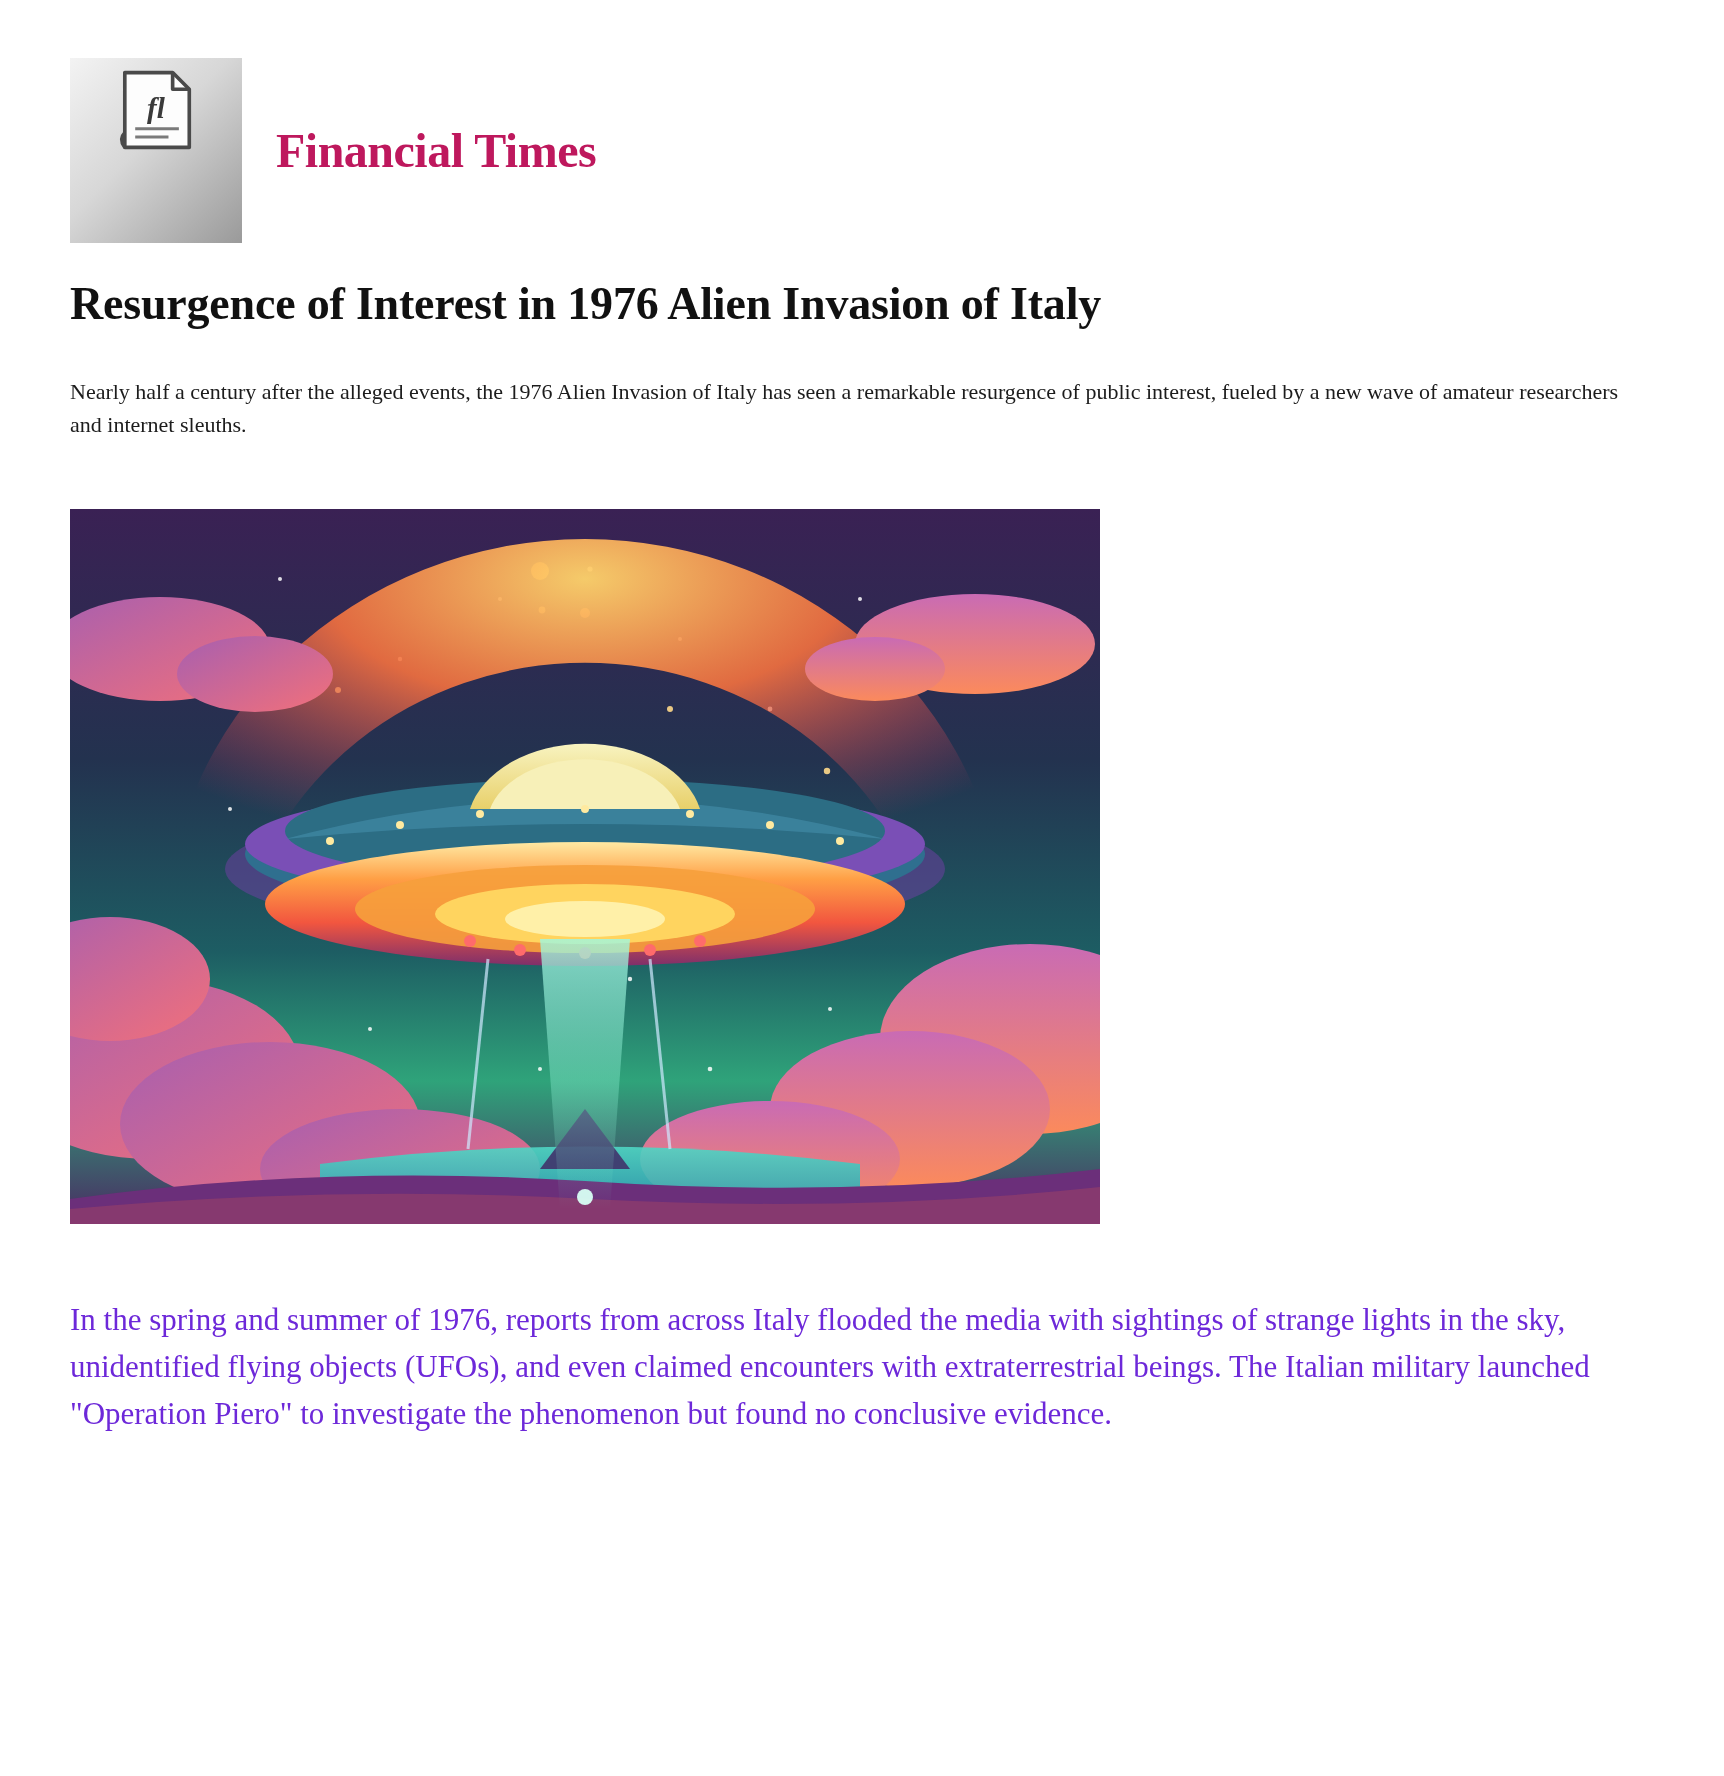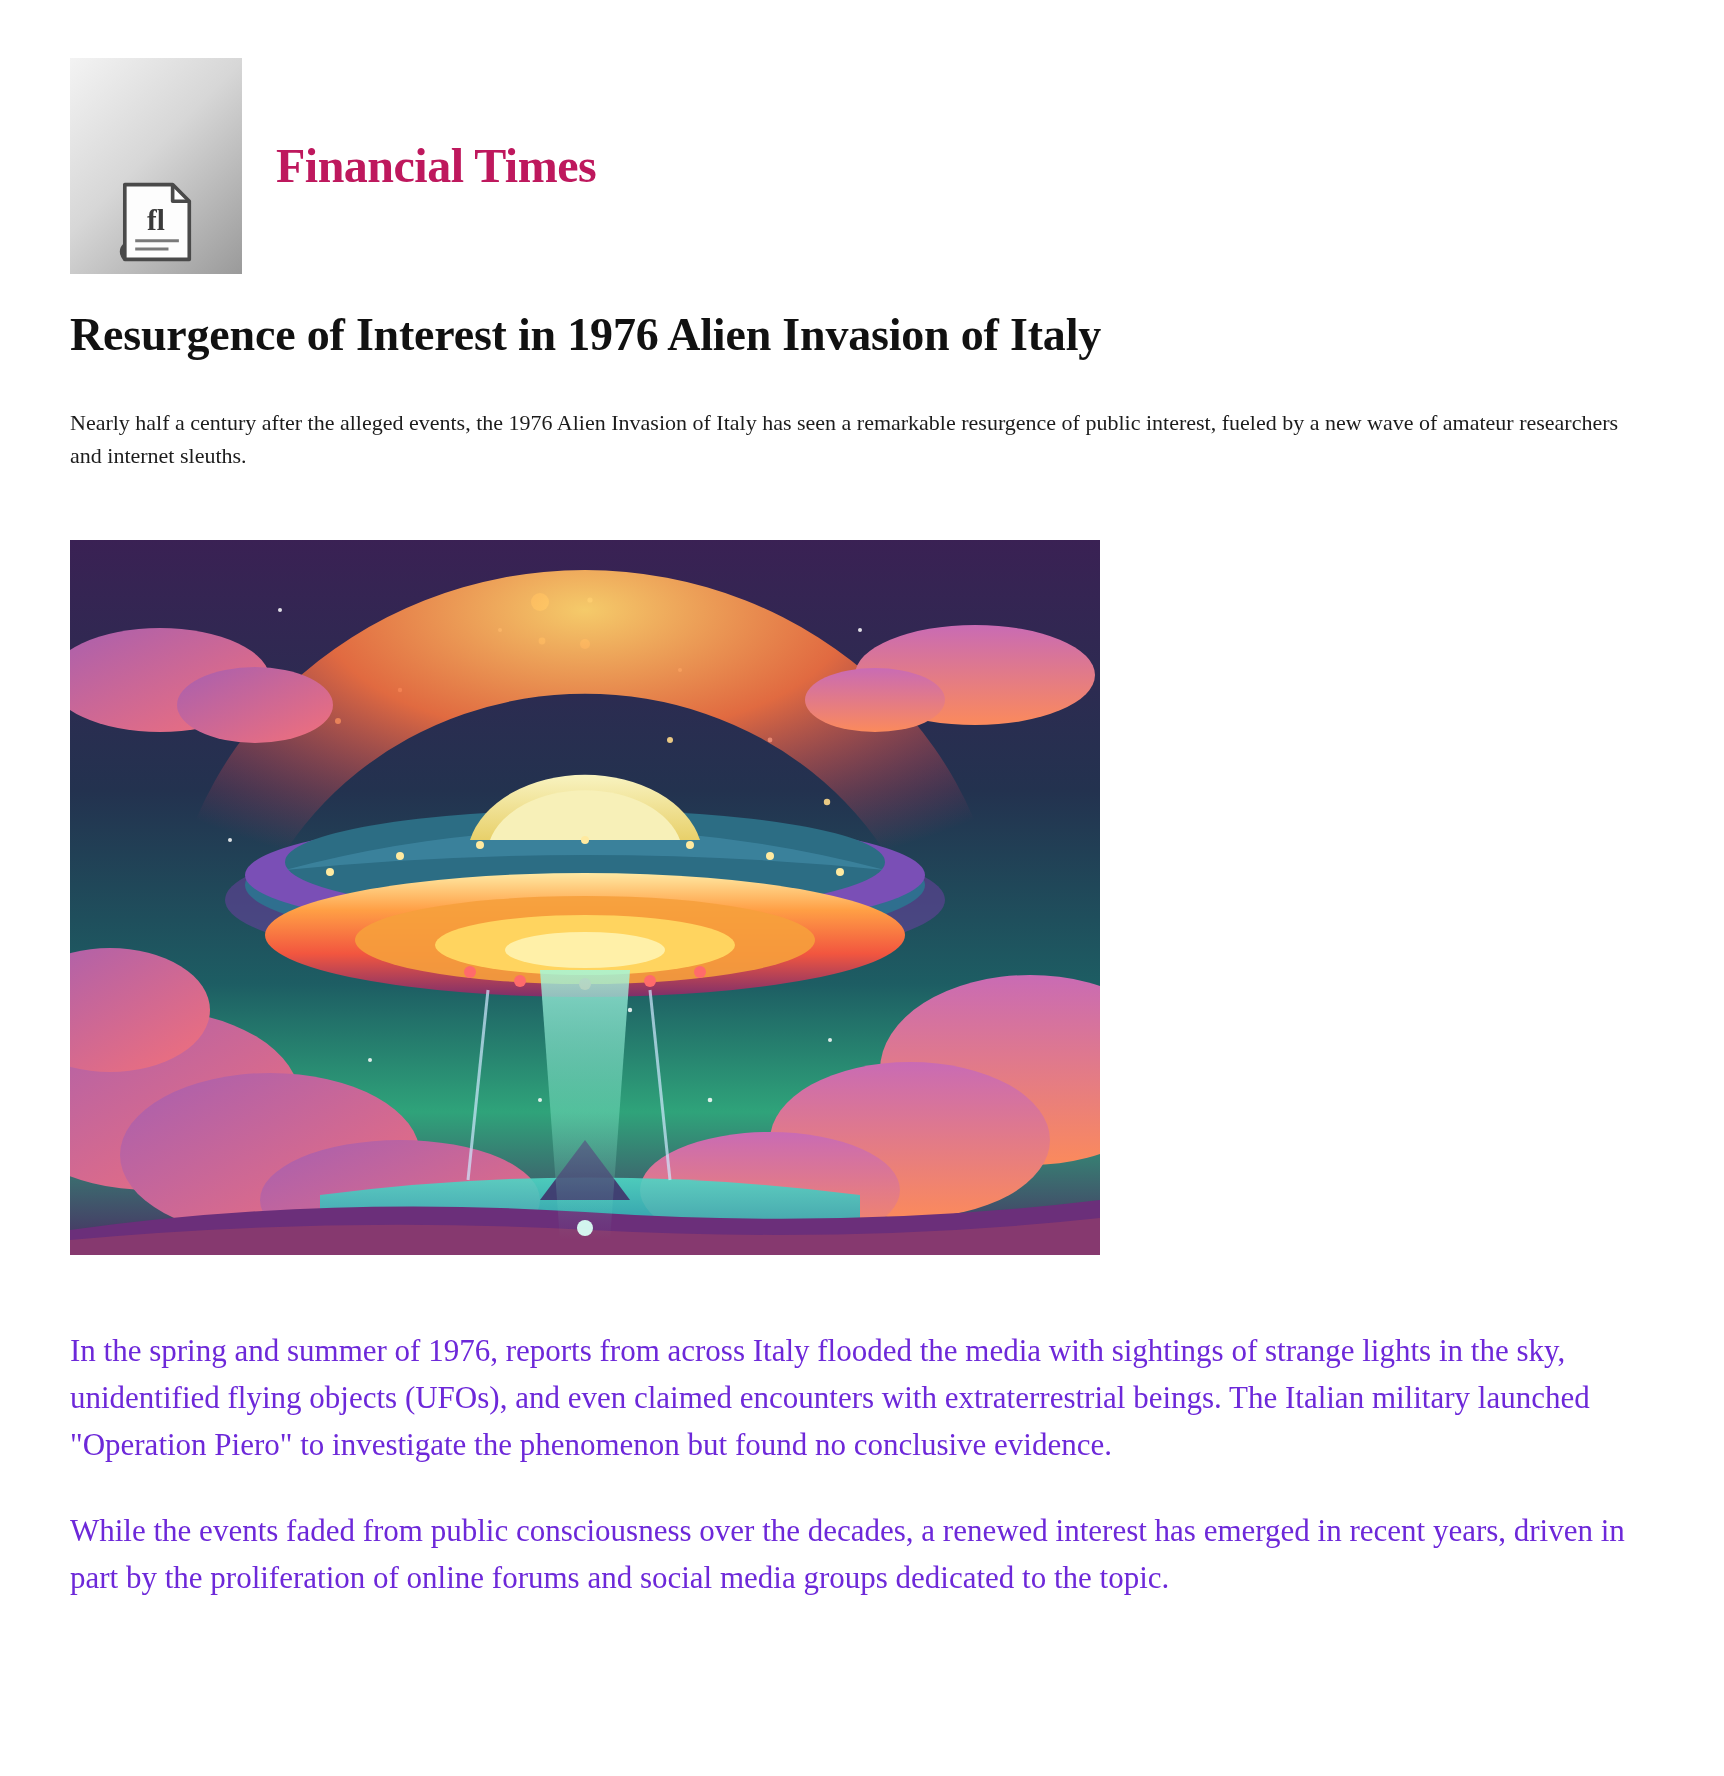--- a/index.html
+++ b/index.html
@@ -20,26 +20,27 @@
   }
   
   .masthead {
     display: flex;
     align-items: center;
     gap: 34px;
     margin-top: 8px;
   }
   .logo-box {
     width: 172px;
-    height: 216px;
+    height: 185px;
     background: linear-gradient(135deg, #f3f3f3 0%, #d7d7d7 45%, #9a9a9a 100%);
     display: flex;
-    align-items: flex-end;
+    align-items: flex-start;
     justify-content: center;
     flex: none;
+    font-style: italic;
   }
   .logo-glyph {
     width: 104px;
     height: 104px;
     display: block;
   }
   .brand-title {
     font-family: "Liberation Serif", serif;
     font-weight: bold;
     font-size: 48px;
@@ -242,16 +243,15 @@
 
       <path d="M470 430 L560 430 L540 700 L490 700 Z" fill="url(#beam)" opacity="0.85"></path>
       <line x1="418" y1="450" x2="398" y2="640" stroke="#cfe9ff" stroke-width="3" opacity="0.7"></line>
       <line x1="580" y1="450" x2="600" y2="640" stroke="#cfe9ff" stroke-width="3" opacity="0.7"></line>
       <circle cx="515" cy="688" r="8" fill="#d8fff4" opacity="0.95"></circle>
     </svg>
   </div>
 
   <div class="body-block">
     <p class="para">In the spring and summer of 1976, reports from across Italy flooded the media with sightings of strange lights in the sky, unidentified flying objects (UFOs), and even claimed encounters with extraterrestrial beings. The Italian military launched "Operation Piero" to investigate the phenomenon but found no conclusive evidence.</p>
-    <p class="para">While the events faded from public consciousness over the decades, a renewed interest has emerged in recent years, driven in part by the proliferation of online forums and social media groups dedicated to the topic.</p>
   </div>
 
 </div>
 
 </body></html>

